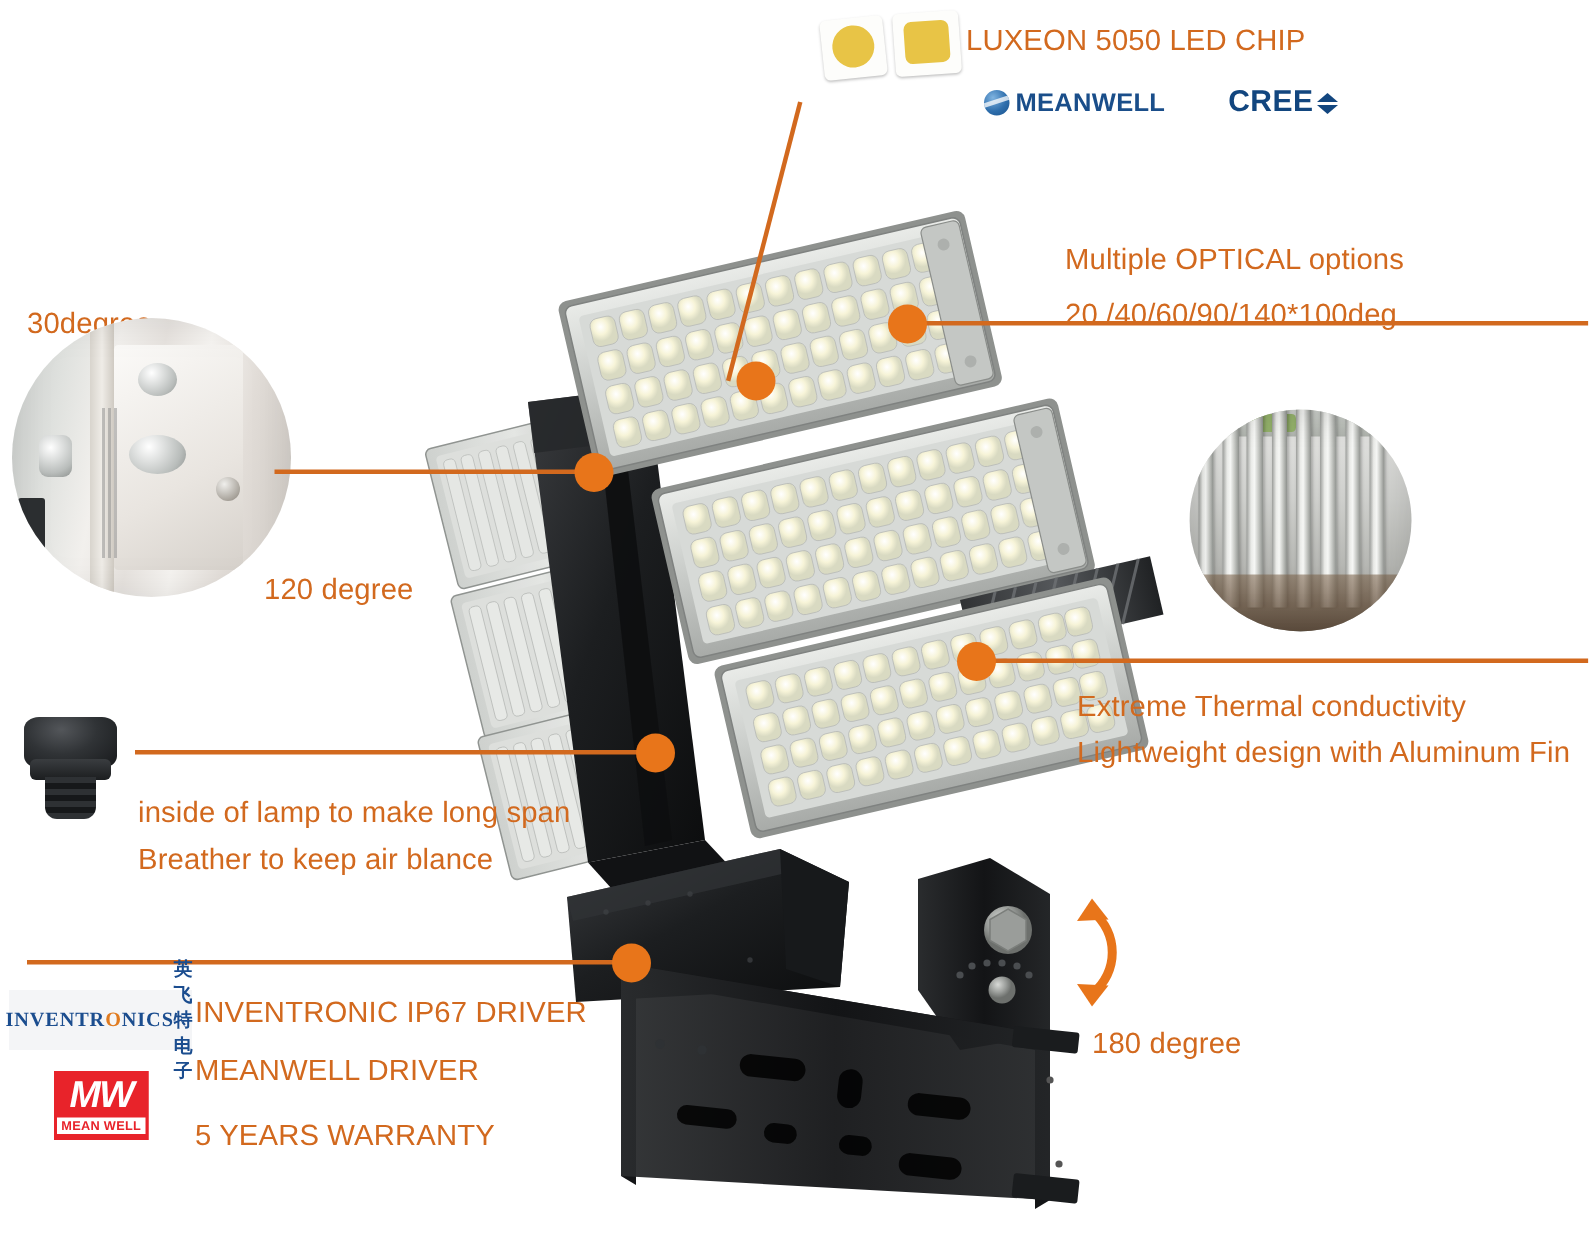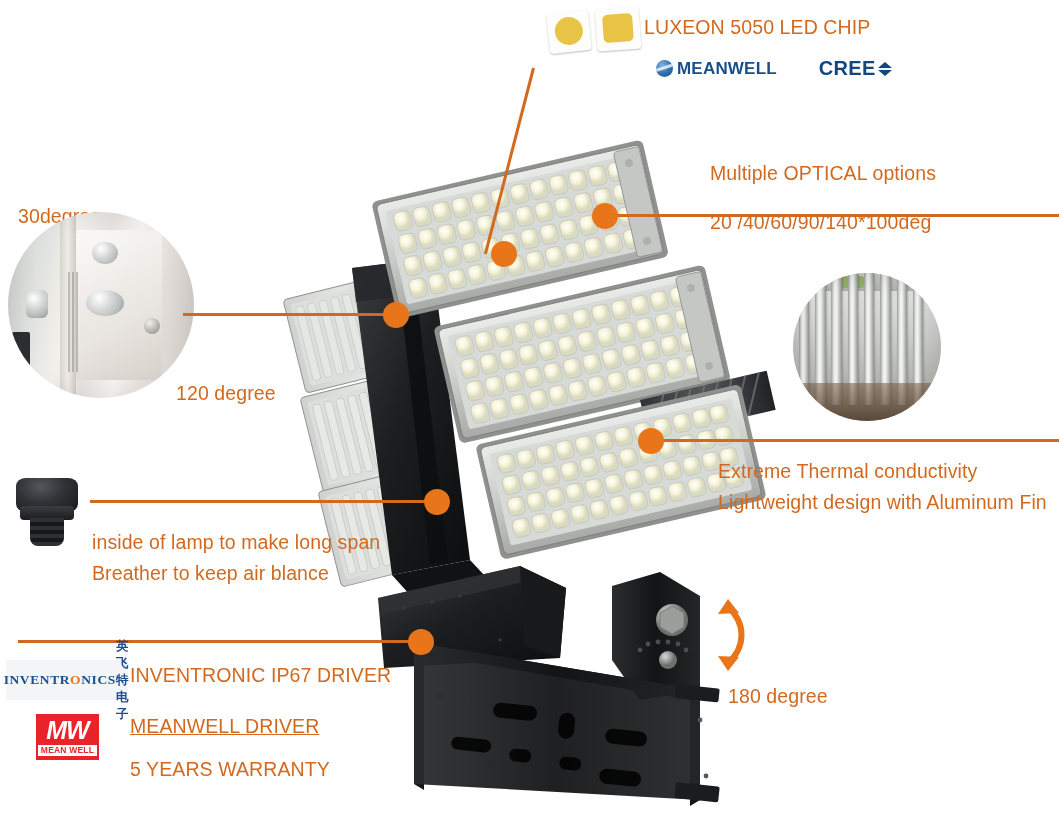--- a/index.html
+++ b/index.html
@@ -578,21 +578,21 @@
         <span class="mark">
             <i class="up"></i>
             <i class="dn"></i>
           </span>
       </div>
     </div>
   </div>
 
   <div class="abs" style="left:710px; top:158px;">
     <div class="callout">Multiple OPTICAL options</div>
-    <div class="callout" style="margin-top:18px;">20 /40/60/90/140*100deg</div>
+    <div class="callout" style="margin-top:6px;">20 /40/60/90/140*100deg</div>
   </div>
   <div class="abs lline" style="left:604px; top:214px; width:455px;"></div>
   <div class="abs dot" style="left:592px; top:203px;"></div>
 
   <div class="abs callout" style="left:18px; top:201px;">30degree</div>
 
   <div class="inset inset-hinge" style="left:8px; top:212px; width:186px; height:186px;">
     <div class="bar" style="left:52px;"></div>
     <div class="plate" style="left:68px; top:18px; width:86px; height:150px;"></div>
     <div class="knob" style="left:84px; top:30px; width:26px; height:22px;"></div>
@@ -654,21 +654,21 @@
       <div class="cn">英飞特电子</div>
     </div>
     <div class="meanwell" style="margin-top:14px; margin-left:30px;">
       <div class="mw">MW</div>
       <div class="nm">MEAN WELL</div>
     </div>
   </div>
 
   <div class="abs" style="left:130px; top:660px;">
     <div class="callout">INVENTRONIC IP67 DRIVER</div>
-    <div class="callout" style="margin-top:20px;text-decoration:underline;">MEANWELL DRIVER</div>
+    <div class="callout" style="margin-top:8px;">MEANWELL DRIVER</div>
     <div class="callout" style="margin-top:12px;">5 YEARS WARRANTY</div>
   </div>
 
   <div class="arrow180" style="left:706px; top:595px; width:60px; height:80px;">
     <svg width="60" height="80" viewBox="0 0 60 80">
       <path d="M22,12 C40,28 40,52 22,68" fill="none" stroke="#E8751A" stroke-width="6" stroke-linecap="round"></path>
       <polygon points="22,4 33,18 12,19" fill="#E8751A"></polygon>
       <polygon points="22,76 33,62 12,61" fill="#E8751A"></polygon>
     </svg>
   </div>

